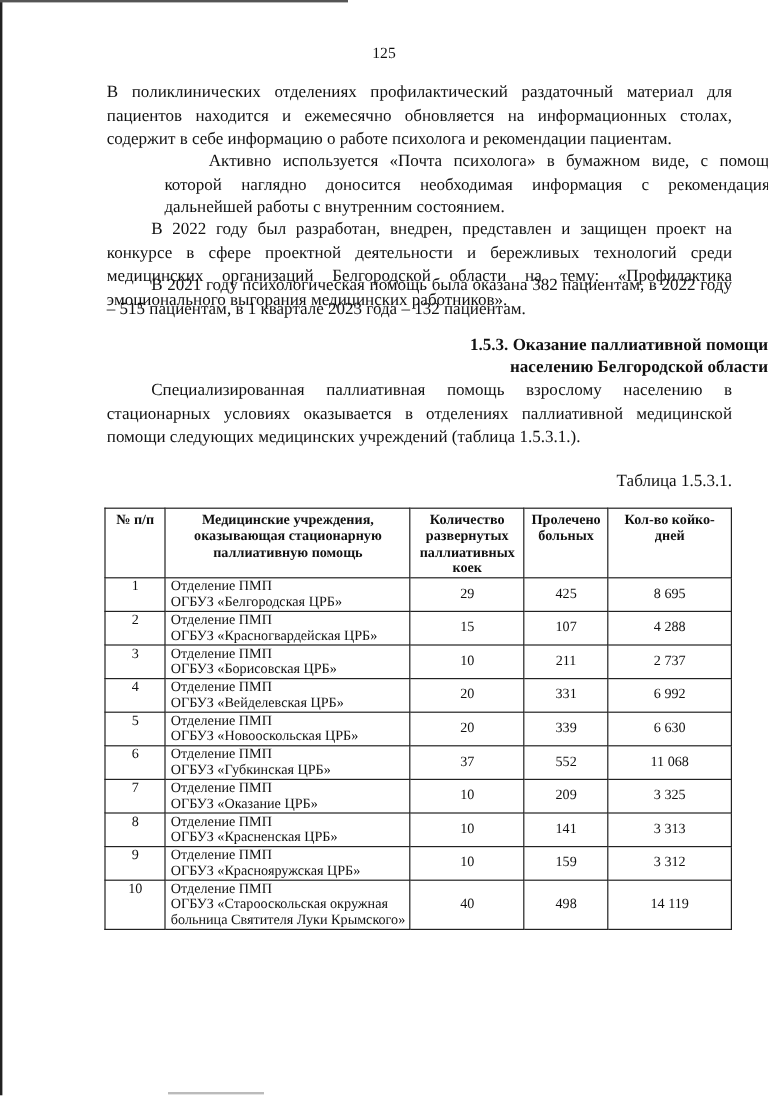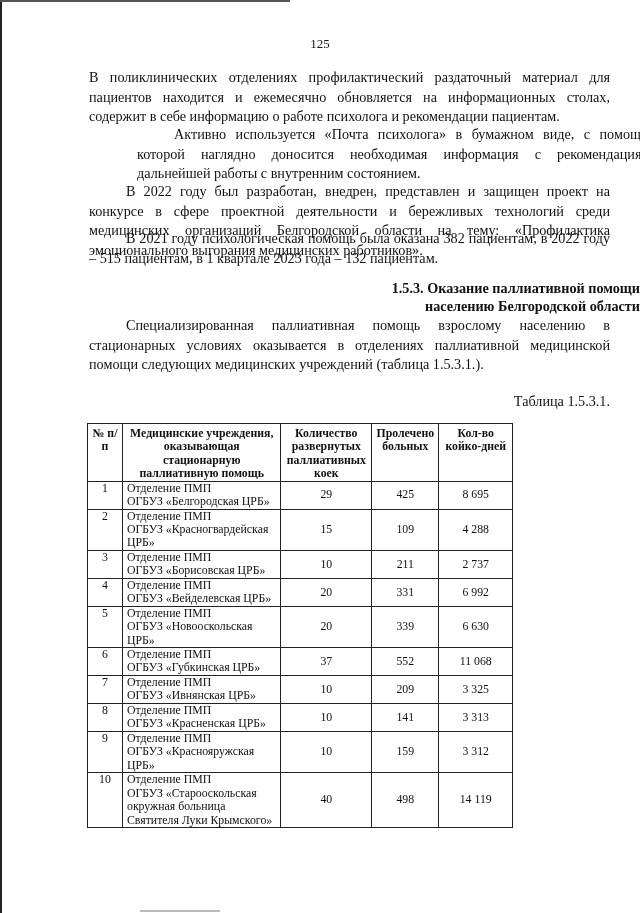--- a/index.html
+++ b/index.html
@@ -20,21 +20,21 @@
   #p2 { top: 125px; margin-left: 48px; }
   #p3 { top: 182px; }
   #p4 { top: 229px; }
   .heading {
     position: absolute; top: 279px; left: 0; width: 640px; text-align: right;
     font-weight: bold; font-size: 14.2px; line-height: 18px;
   }
   #p5 { top: 316px; }
   .table-caption { position: absolute; top: 393px; right: 30px; font-size: 14.2px; }
   table.data {
-    position: absolute; top: 423px; left: 87px; width: 426px;
+    position: absolute; top: 423px; left: 87px; width: 523px;
     border-collapse: collapse; font-size: 11.8px; line-height: 13.4px;
   }
   table.data th, table.data td { border: 1px solid #222; padding: 0 3px; vertical-align: top; }
   table.data th { font-weight: bold; text-align: center; padding-top: 3px; height: 51px; }
   table.data td.num { text-align: center; vertical-align: top; }
   table.data td.val { text-align: center; vertical-align: middle; }
   table.data td.name { text-align: left; padding-left: 4px; }
   table.data tr.r2 td { height: 27px; }
   table.data tr.r3 td { height: 40px; }
   .c1 { width: 44px; } .c2 { width: 199px; } .c3 { width: 88px; } .c4 { width: 63px; } .c5 { width: 97px; }
@@ -83,21 +83,21 @@
         <td class="val">425</td>
         <td class="val">8 695</td>
       </tr>
       <tr class="r2">
         <td class="num">2</td>
         <td class="name">
           <div>Отделение ПМП</div>
           <div>ОГБУЗ «Красногвардейская ЦРБ»</div>
         </td>
         <td class="val">15</td>
-        <td class="val">109</td>
+        <td class="val">107</td>
         <td class="val">4 288</td>
       </tr>
       <tr class="r2">
         <td class="num">3</td>
         <td class="name">
           <div>Отделение ПМП</div>
           <div>ОГБУЗ «Борисовская ЦРБ»</div>
         </td>
         <td class="val">10</td>
         <td class="val">211</td>
@@ -130,21 +130,21 @@
           <div>ОГБУЗ «Губкинская ЦРБ»</div>
         </td>
         <td class="val">37</td>
         <td class="val">552</td>
         <td class="val">11 068</td>
       </tr>
       <tr class="r2">
         <td class="num">7</td>
         <td class="name">
           <div>Отделение ПМП</div>
-          <div>ОГБУЗ «Ивнянская ЦРБ»</div>
+          <div>ОГБУЗ «Оказание ЦРБ»</div>
         </td>
         <td class="val">10</td>
         <td class="val">209</td>
         <td class="val">3 325</td>
       </tr>
       <tr class="r2">
         <td class="num">8</td>
         <td class="name">
           <div>Отделение ПМП</div>
           <div>ОГБУЗ «Красненская ЦРБ»</div>

